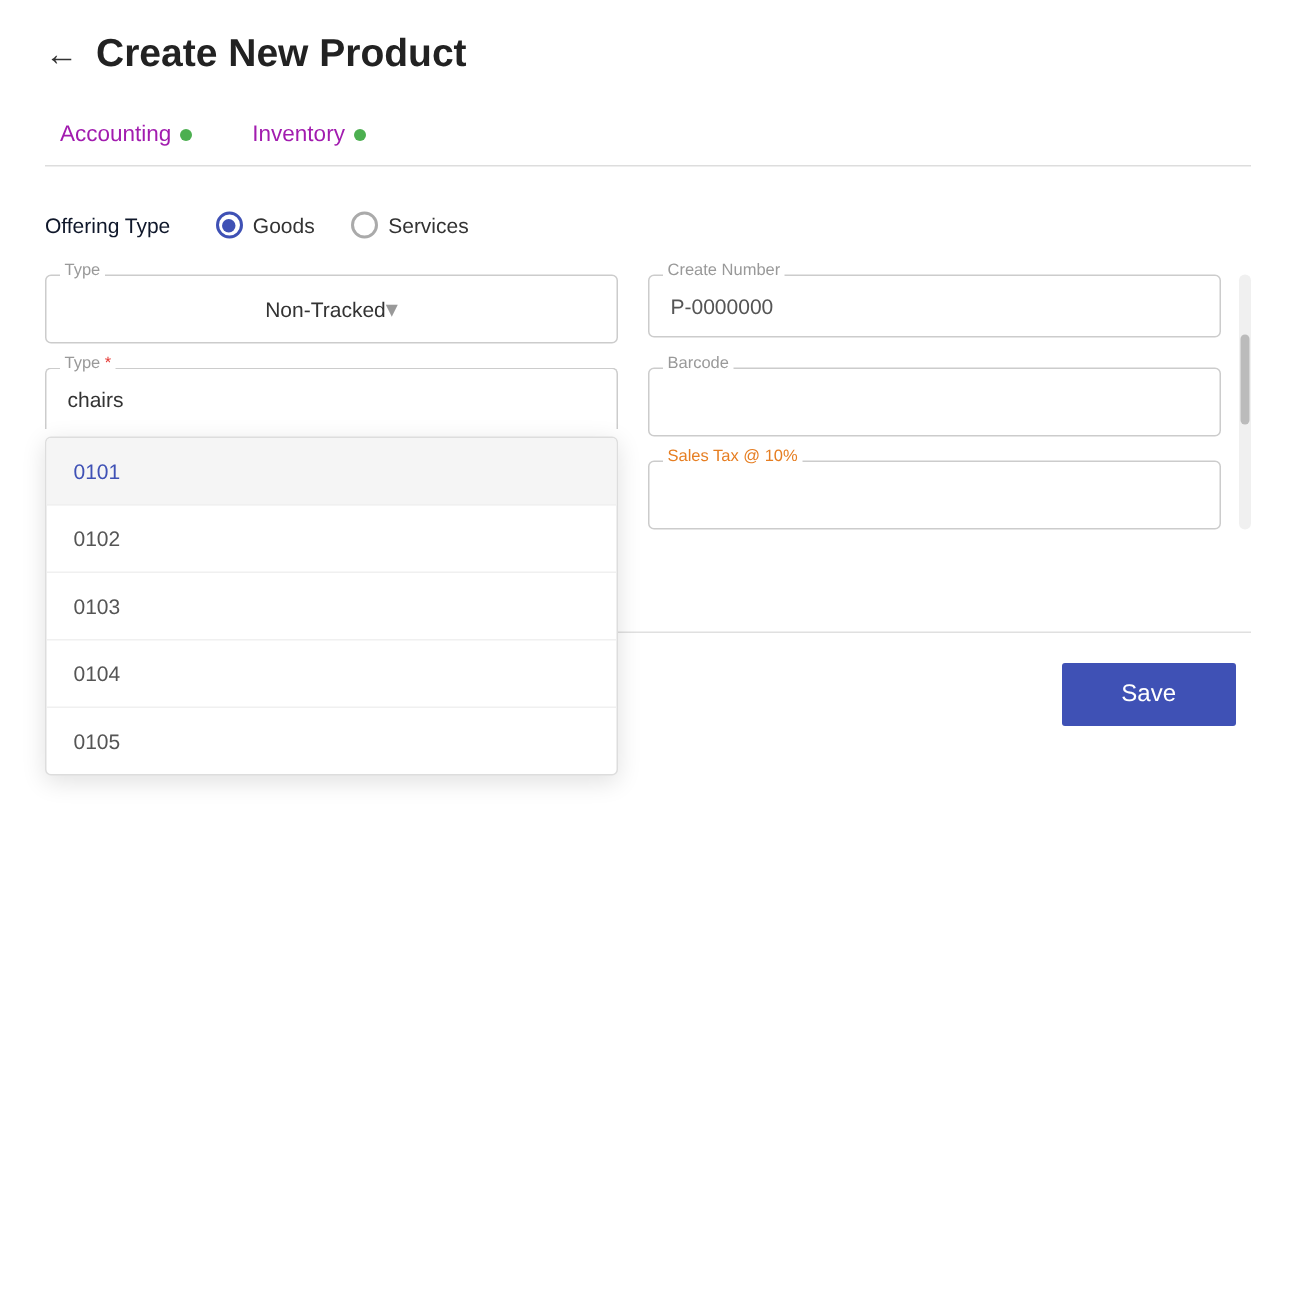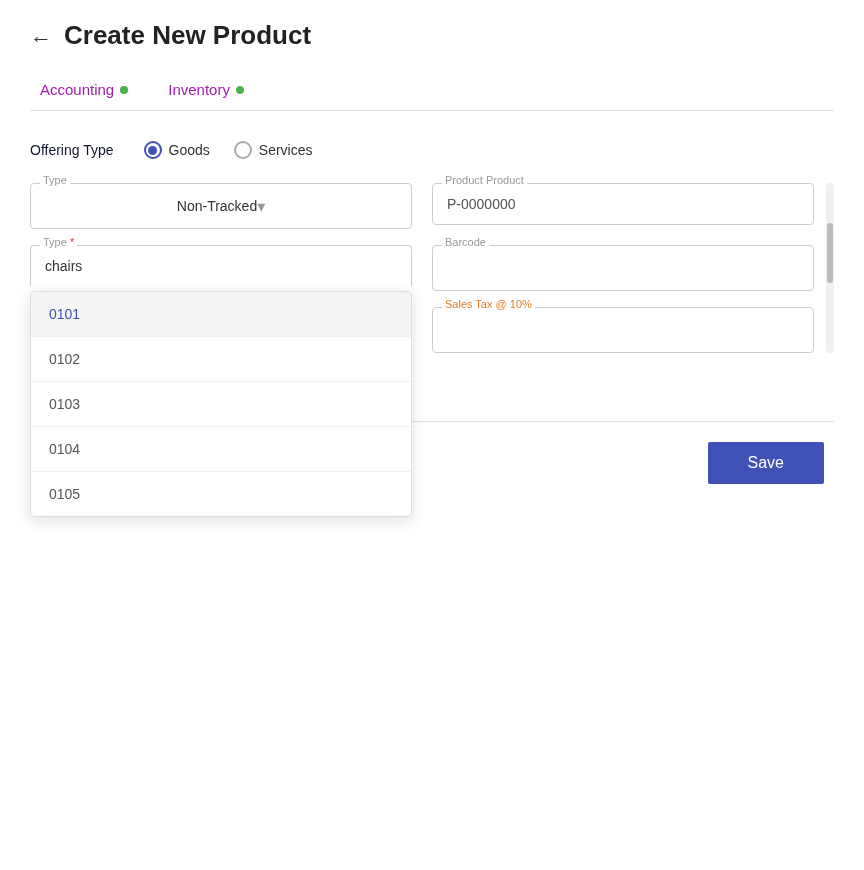--- a/index.html
+++ b/index.html
@@ -287,21 +287,21 @@
 
       <div class="form-field" style="position:relative;">
         <label>Type</label>
         <div class="select-box">
           <span>Non-Tracked</span>
           <span class="select-arrow">▾</span>
         </div>
       </div>
 
       <div class="form-field">
-        <label>Product Product</label>
+        <label>Create Number</label>
         <input class="product-num" type="text" value="P-0000000" style="">
       </div>
 
       <div class="form-field name-field-wrapper">
         <label class="required">Type</label>
         <input type="text" value="chairs" style="border-bottom-left-radius: 0px; border-bottom-right-radius: 0px; border-bottom: none;">
         
         <div class="dropdown-overlay">
           <div class="dropdown-item highlighted">0101</div>
           <div class="dropdown-item">0102</div>

